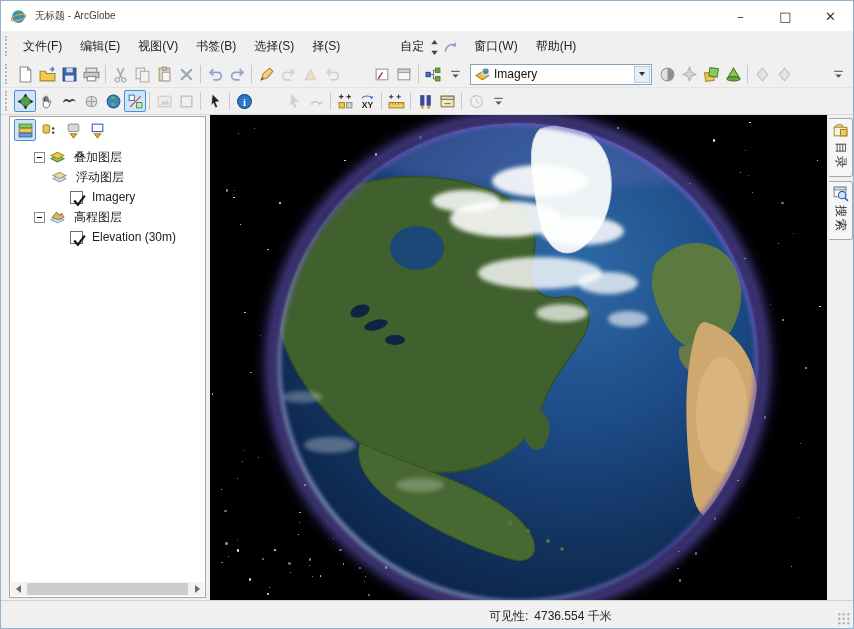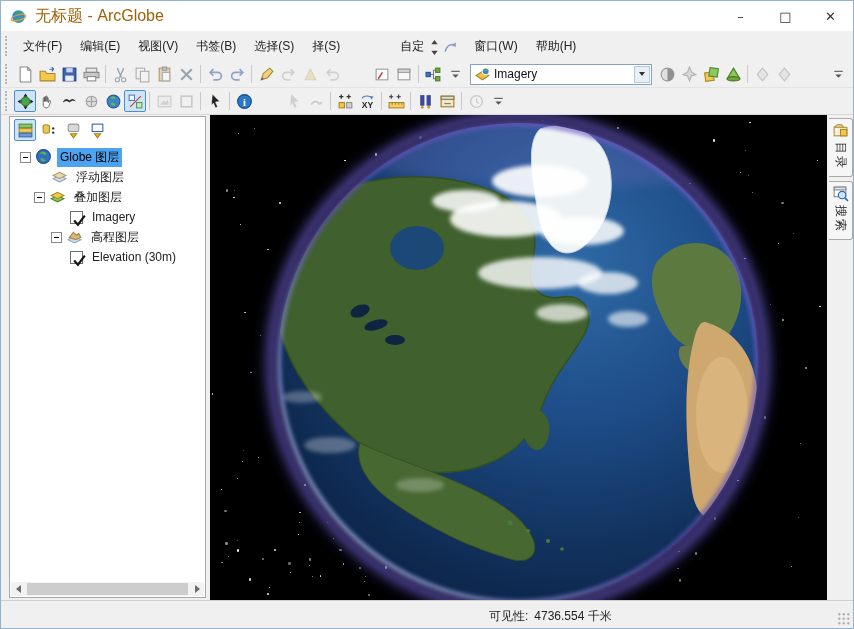--- a/index.html
+++ b/index.html
@@ -3,21 +3,21 @@
 <meta charset="utf-8">
 <style>
   *{margin:0;padding:0;box-sizing:border-box}
   html,body{width:854px;height:629px}
   body{position:relative;font-family:"Liberation Sans","DejaVu Sans",sans-serif;font-size:12px;
        color:#222;background:#f0f0f0;border:1px solid #93b2cc;overflow:hidden}
 
   
   .titlebar{position:absolute;left:0;top:0;width:100%;height:30px;background:#fff;display:flex;align-items:center}
   .title-ic{width:17px;height:17px;margin:0 8px 0 9px;flex:0 0 auto}
-  .title-txt{font-size:16px;color:#a16207}
+  .title-txt{font-size:10px;color:#404040}
   .wbtns{margin-left:auto;display:flex;height:100%}
   .wbtn{width:45px;height:30px;display:flex;align-items:center;justify-content:center;font-size:13px;color:#333;font-family:"DejaVu Sans",sans-serif}
 
   
   .menubar{position:absolute;left:0;top:30px;width:100%;height:30px;background:#f0f0f0;display:flex;align-items:center}
   .grip{width:6px;height:20px;border-left:2px dotted #b5b5b5;margin:0 3px 0 4px;flex:0 0 auto}
   .mi{padding:0 9px;line-height:28px;white-space:nowrap}
   .mi-custom{margin-left:42px;display:flex;align-items:center;gap:2px}
   .mini-ic{width:14px;height:14px;display:inline-block}
 
@@ -461,59 +461,48 @@
           </svg>
         </span>
         <span class="tbtn">
           <svg viewBox="0 0 16 16" width="17" height="17">
             <rect x="3" y="2" width="10" height="7" fill="#fff" stroke="#2a62b8"></rect>
             <path d="M5 11h6l-3 4z" fill="#e8b820" stroke="#a8862a"></path>
           </svg>
         </span>
       </div>
     <div class="tree">
-      <div class="trow" style="padding-left:10px">
+      <div class="trow" style="padding-left:24px">
         <span class="exp"></span>
         <span class="tico">
             <svg viewBox="0 0 16 16" width="17" height="17">
-              <circle cx="8" cy="8" r="6.5" fill="#2f6fbf" stroke="#1a4a88"></circle>
-              <path d="M4 5c2-2 5-2 7 0-1 2-2 2-3 1s-3 0-4-1z" fill="#5fae4a"></path>
-              <path d="M5 10c2-1 4 0 5 2-2 1-4 1-5-2z" fill="#5fae4a"></path>
+              <path d="M2 10l6-3 6 3-6 3z" fill="#8ac860" stroke="#4a8a2a"></path>
+              <path d="M2 7l6-3 6 3-6 3z" fill="#f0c84c" stroke="#a8862a"></path>
             </svg>
           </span>
-        <span class="tlabel sel">Globe 图层</span>
+        <span class="tlabel">叠加图层</span>
       </div>
       <div class="trow" style="padding-left:41px">
         <span class="tico">
             <svg viewBox="0 0 16 16" width="17" height="17">
               <path d="M2 10l6-3 6 3-6 3z" fill="#d8e4f0" stroke="#8aa0c0"></path>
               <path d="M2 7l6-3 6 3-6 3z" fill="#e8d8b0" stroke="#b09860"></path>
             </svg>
           </span>
         <span class="tlabel">浮动图层</span>
       </div>
-      <div class="trow" style="padding-left:24px">
-        <span class="exp"></span>
-        <span class="tico">
-            <svg viewBox="0 0 16 16" width="17" height="17">
-              <path d="M2 10l6-3 6 3-6 3z" fill="#8ac860" stroke="#4a8a2a"></path>
-              <path d="M2 7l6-3 6 3-6 3z" fill="#f0c84c" stroke="#a8862a"></path>
-            </svg>
-          </span>
-        <span class="tlabel">叠加图层</span>
-      </div>
       <div class="trow" style="padding-left:60px">
         <span class="cb">
             <svg viewBox="0 0 16 16" width="17" height="17">
               <path d="M3 8l3.5 4L13 3.5" fill="none" stroke="#111" stroke-width="2"></path>
             </svg>
           </span>
         <span class="tlabel">Imagery</span>
       </div>
-      <div class="trow" style="padding-left:41px">
+      <div class="trow" style="padding-left:24px">
         <span class="exp"></span>
         <span class="tico">
             <svg viewBox="0 0 16 16" width="17" height="17">
               <path d="M2 11l6-3 6 3-6 3z" fill="#c8dff0" stroke="#88a8c8"></path>
               <path d="M3 9l4-5 3 3 2-2 2 4-5 2z" fill="#d8b878" stroke="#a8804a"></path>
             </svg>
           </span>
         <span class="tlabel">高程图层</span>
       </div>
       <div class="trow" style="padding-left:60px">

